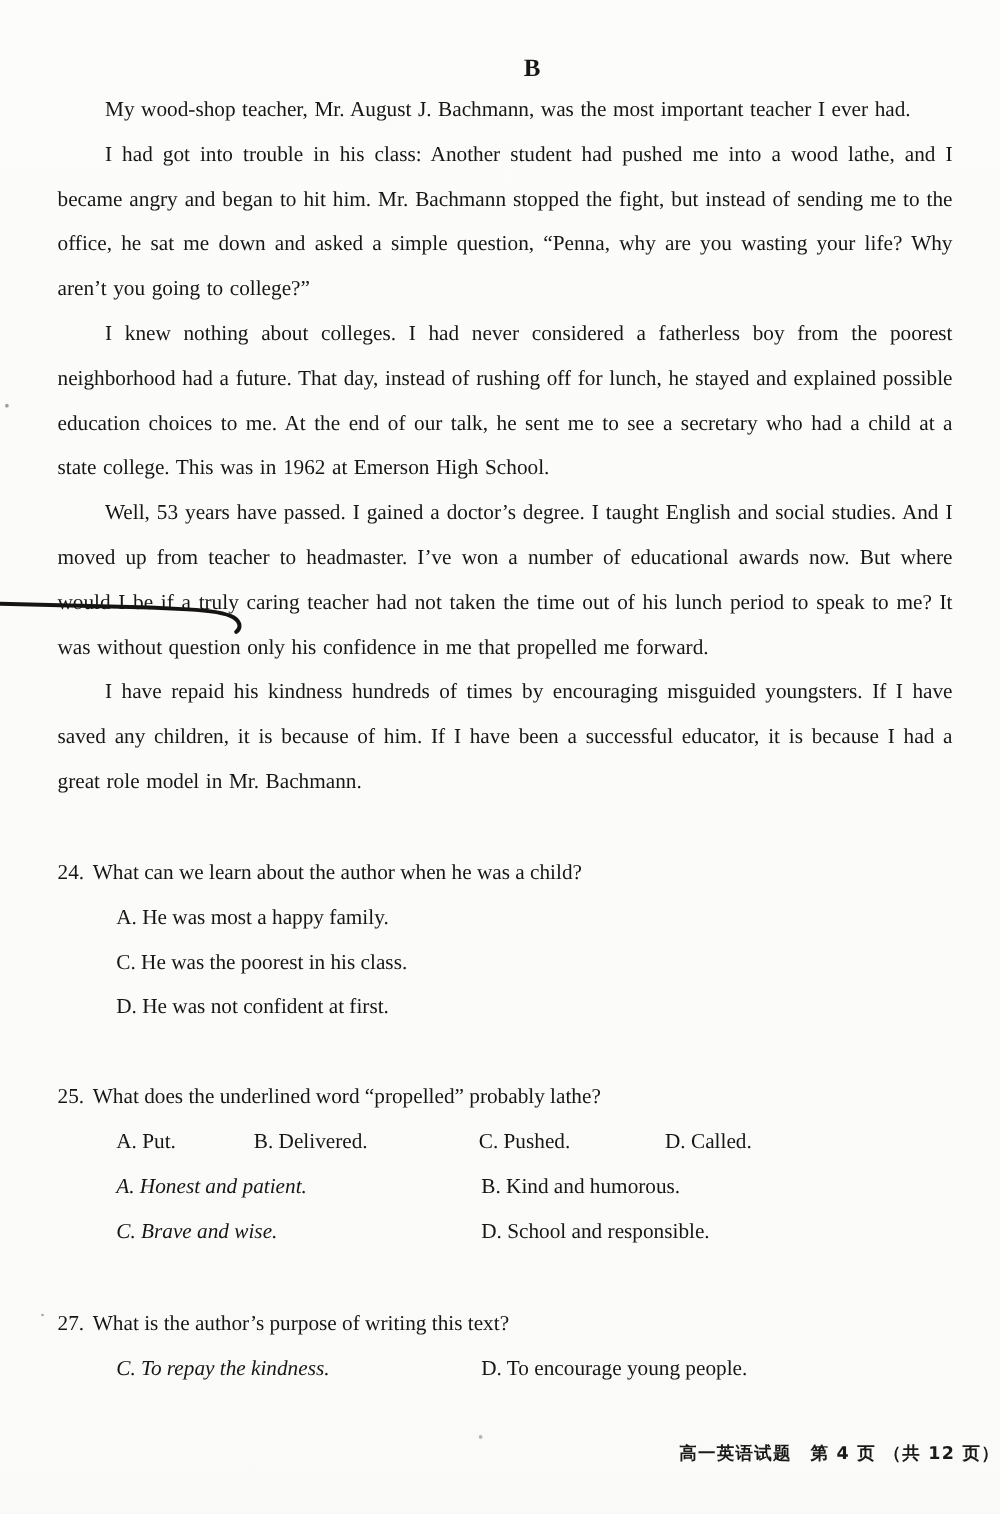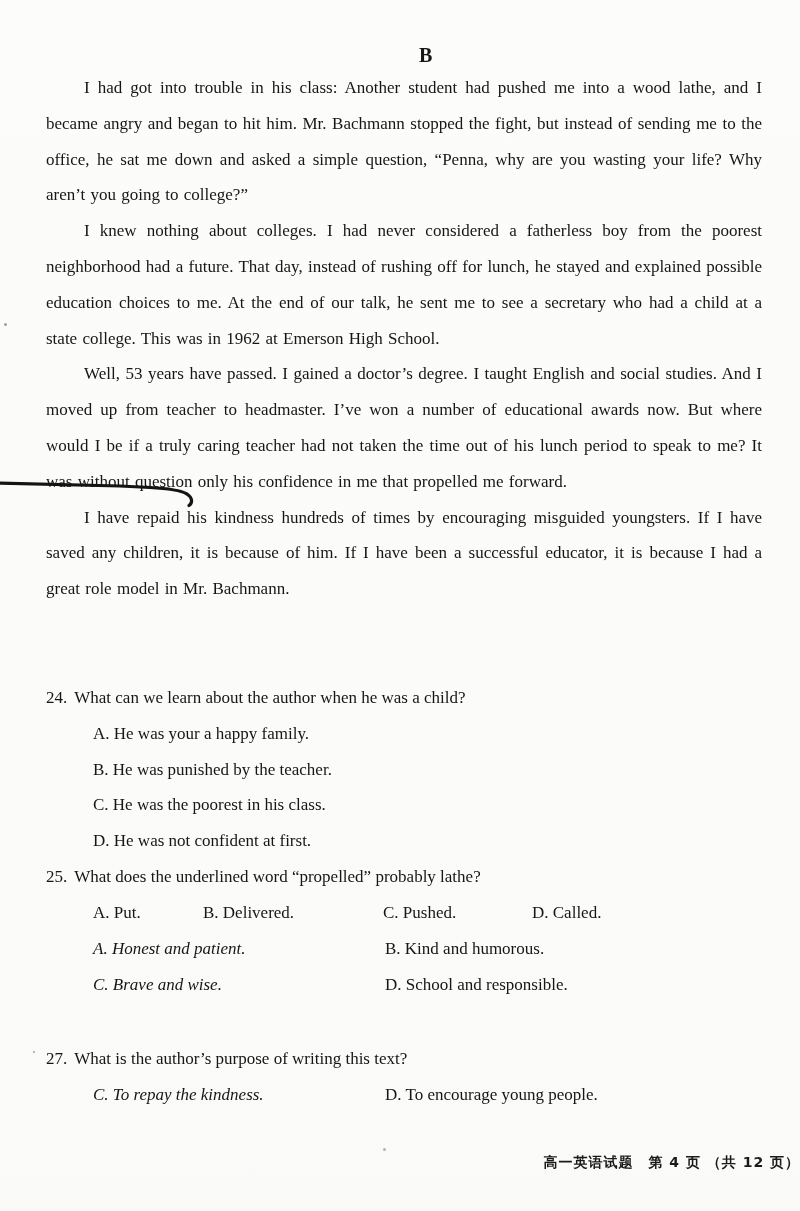--- a/index.html
+++ b/index.html
@@ -85,31 +85,31 @@
   .speck.s3 { left: 383px; top: 1148px; width: 3px; height: 3px; opacity: 0.5; }
 </style>
 </head>
 <body>
 
 <div class="page">
 
   <div class="section-label">B</div>
 
   <div class="passage">
+    <p>My wood-shop teacher, Mr. August J. Bachmann, was the most important teacher I ever had.</p>
     <p>I had got into trouble in his class: Another student had pushed me into a wood lathe, and I became angry and began to hit him. Mr. Bachmann stopped the fight, but instead of sending me to the office, he sat me down and asked a simple question, “Penna, why are you wasting your life? Why aren’t you going to college?”</p>
     <p>I knew nothing about colleges. I had never considered a fatherless boy from the poorest neighborhood had a future. That day, instead of rushing off for lunch, he stayed and explained possible education choices to me. At the end of our talk, he sent me to see a secretary who had a child at a state college. This was in 1962 at Emerson High School.</p>
     <p><span>Well, 53 years have passed. I gained a doctor’s degree. I taught English and social studies. And I moved up from teacher to headmaster. I’ve won a number of educational awards now. But where would I be if a truly caring teacher had not taken the time out of his lunch period to speak to me? It was without question only his confidence in me that </span><span class="underlined-word">propelled</span><span> me forward.</span></p>
     <p>I have repaid his kindness hundreds of times by encouraging misguided youngsters. If I have saved any children, it is because of him. If I have been a successful educator, it is because I had a great role model in Mr. Bachmann.</p>
   </div>
 
   <div class="question q24">
     <div class="qline"><span class="qnum">24.</span><span>What can we learn about the author when he was a child?</span></div>
     <div class="opts-stack">
-      <div class="opt">A. He was your a happy family.</div>
-      <div class="opt">B. He was punished by the teacher.</div>
+      <div class="opt">A. He was most a happy family.</div>
       <div class="opt">C. He was the poorest in his class.</div>
       <div class="opt">D. He was not confident at first.</div>
     </div>
   </div>
 
   <div class="question q25">
     <div class="qline"><span class="qnum">25.</span><span>What does the underlined word “propelled” probably lathe?</span></div>
     <div class="opts-row">
       <span class="opt o0">A. Put.</span><span class="opt o1">B. Delivered.</span><span class="opt o2">C. Pushed.</span><span class="opt o3">D. Called.</span>
     </div>

